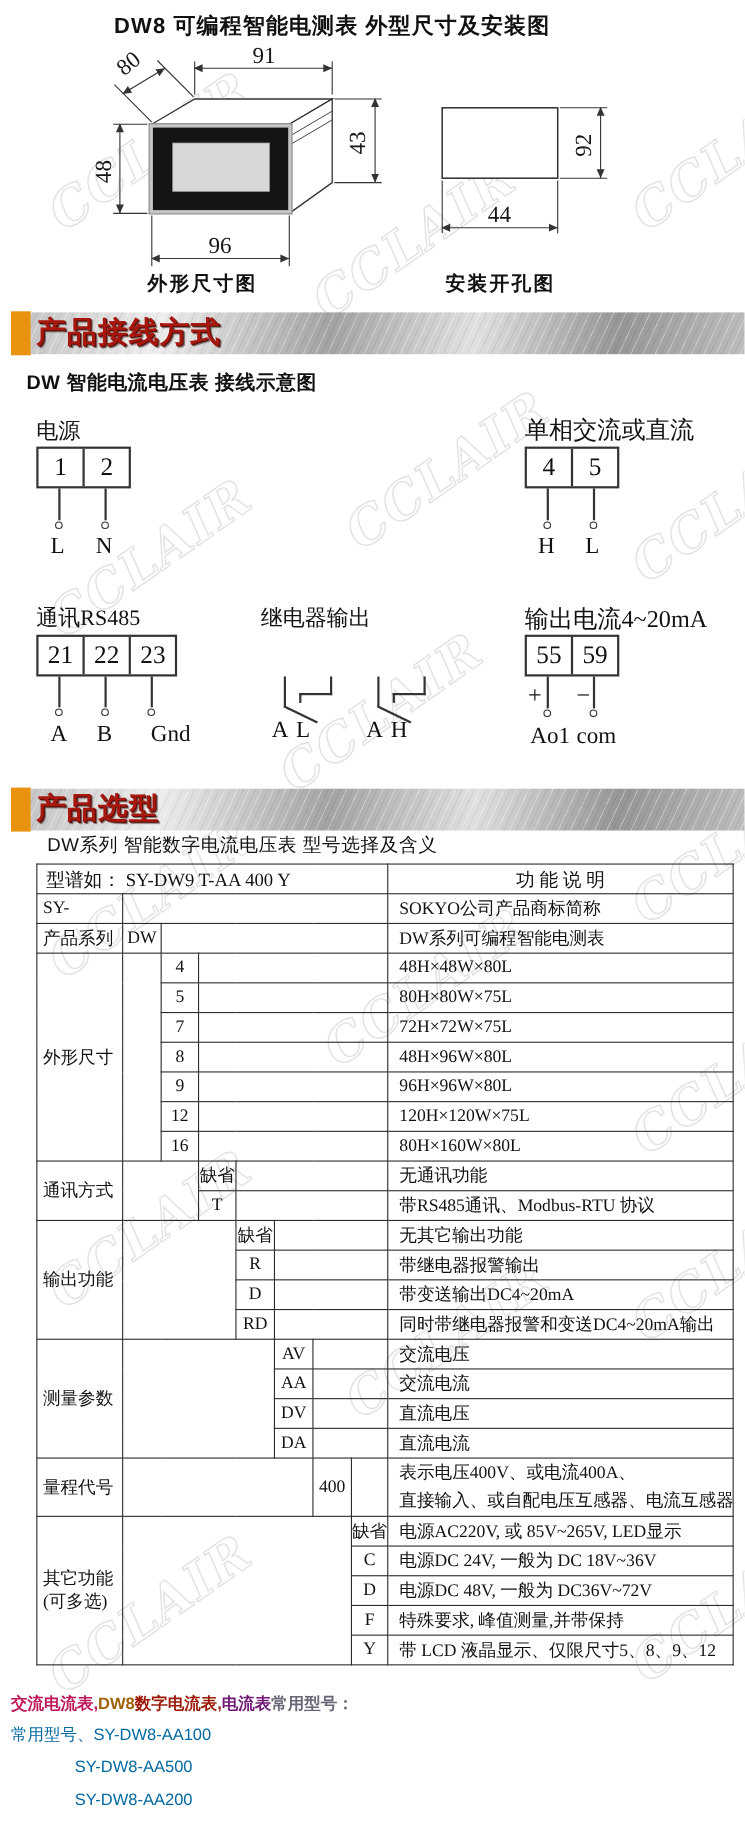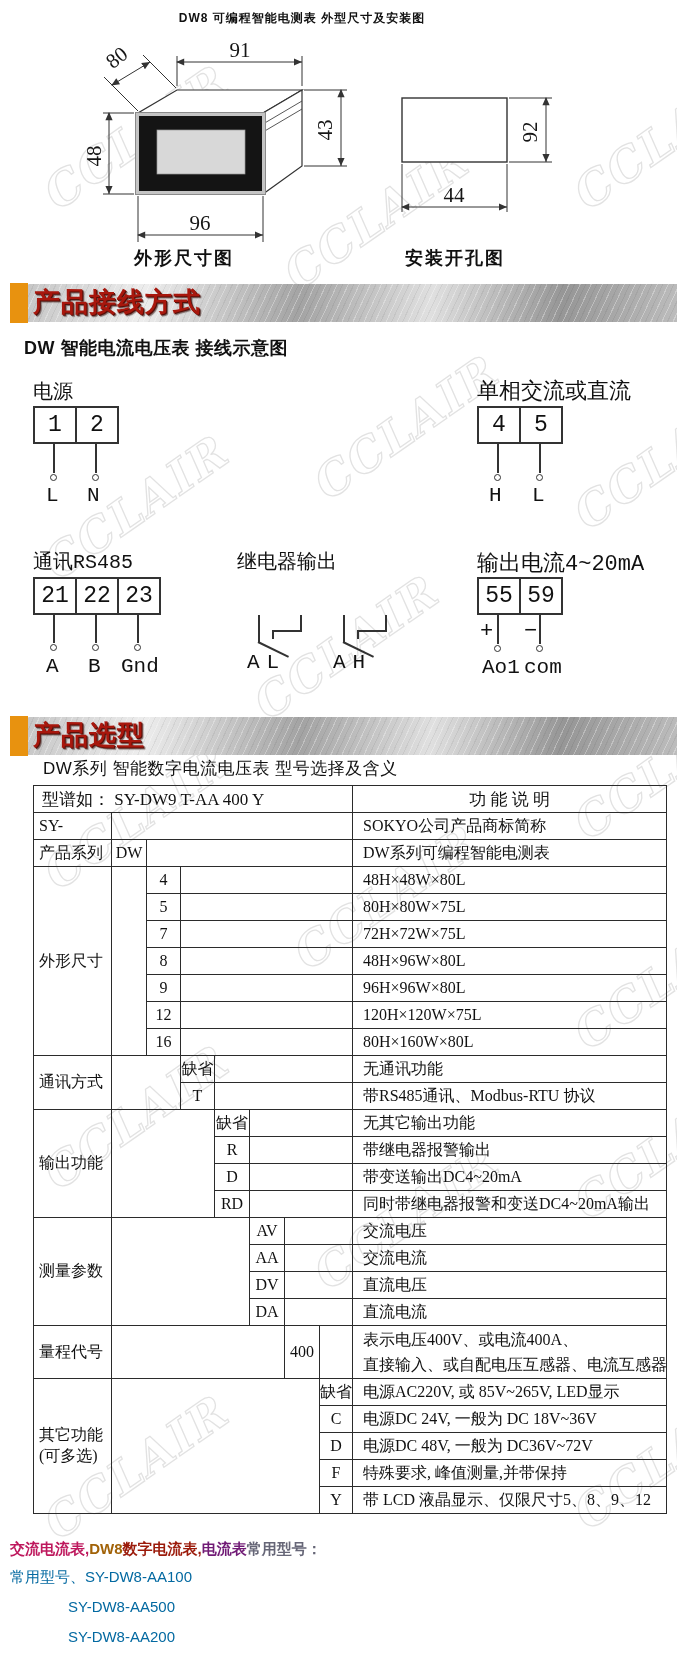--- a/index.html
+++ b/index.html
@@ -6,41 +6,41 @@
   body{width:677px;height:1655px;position:relative;background:#fff;
        font-family:"Liberation Sans",sans-serif;overflow:hidden;color:#111}
 
   
   .wm{position:absolute;font:italic 700 46px "DejaVu Serif",serif;color:transparent;
       -webkit-text-stroke:1.3px #d9d9d9;transform:rotate(-35deg);letter-spacing:2px;
       pointer-events:none;z-index:0;opacity:.75;white-space:nowrap}
 
   .layer{position:absolute;z-index:1}
 
-  .page-title{top:10px;left:0;width:604px;text-align:center;font-size:12px;font-weight:700;letter-spacing:1px}
+  .page-title{top:10px;left:0;width:604px;text-align:center;font-size:20px;font-weight:700;letter-spacing:1px}
 
   svg.drawings{left:0;top:36px}
   .dim-text{font-family:"Liberation Serif",serif;font-size:21px;fill:#161616}
   .fig-caption{font-size:18px;font-weight:700;letter-spacing:2px}
 
   
   .banner{left:0;width:677px;height:38px}
   .banner .accent{position:absolute;left:10px;top:-1px;width:18px;height:40px;background:#e8920f}
   .banner .bg{position:absolute;left:28px;right:0;top:0;bottom:0;
       background:linear-gradient(100deg,#c6c6c6,#ededed 18%,#a3a3a3 42%,#e0e0e0 62%,#969696 82%,#bdbdbd)}
   .banner .bg::after{content:"";position:absolute;inset:0;
       background:repeating-linear-gradient(115deg,rgba(255,255,255,.30) 0 1px,transparent 1px 5px,rgba(0,0,0,.06) 5px 6px,transparent 6px 10px)}
   .banner h2{position:absolute;left:33px;top:50%;transform:translateY(-54%);margin:0;
       font-size:27px;font-weight:900;color:#a8170d;letter-spacing:1px;
       text-shadow:1px 1px 0 #56100a,2px 2px 1px rgba(40,10,5,.55)}
 
   .wiring-heading{left:24px;top:336px;font-size:18px;font-weight:700;letter-spacing:.5px}
 
   
-  .wiring{left:0;top:376px;width:677px;height:312px;font-family:Liberation Mono, monospace}
+  .wiring{left:0;top:376px;width:677px;height:312px;font-family:Liberation Serif, serif}
   .wtitle{position:absolute;font-size:20px;white-space:nowrap}
   .wtitle.big{font-size:22px}
   .tbox{position:absolute;display:flex;border:2px solid #333;background:#fff}
   .tcell{width:40px;height:34px;border-left:2px solid #333;display:flex;align-items:center;
          justify-content:center;font-size:23px}
   .tcell:first-child{border-left:none}
   .stub{position:absolute;width:2px;background:#333}
   .hwire{position:absolute;height:2px;background:#333}
   .pin{position:absolute;width:7px;height:7px;border:1.5px solid #333;border-radius:50%;
        background:#fff;box-sizing:border-box}
@@ -192,21 +192,21 @@
     <div class="tcell">23</div>
   </div>
   <div class="stub" style="left:53px;top:239px;height:28px"></div>
   <div class="stub" style="left:95px;top:239px;height:28px"></div>
   <div class="stub" style="left:137px;top:239px;height:28px"></div>
   <div class="pin" style="left:50px;top:268px"></div>
   <div class="pin" style="left:92px;top:268px"></div>
   <div class="pin" style="left:134px;top:268px"></div>
   <div class="plabel" style="left:46px;top:279px">A</div>
   <div class="plabel" style="left:88px;top:279px">B</div>
-  <div class="plabel" style="left:121px;top:279px">Gnd</div>
+  <div class="plabel" style="left:137px;top:279px">Gnd</div>
 
   <div class="wtitle" style="left:237px;top:172px">继电器输出</div>
   <div class="stub" style="left:258px;top:239px;height:27px"></div>
   <div class="stub" style="left:300px;top:239px;height:17px"></div>
   <div class="hwire" style="left:272px;top:254px;width:30px"></div>
   <div class="stub" style="left:272px;top:254px;height:9px"></div>
   <div class="blade" style="left:258px;top:265px"></div>
   <div class="plabel spread" style="left:247px;top:275px">AL</div>
   <div class="stub" style="left:343px;top:239px;height:27px"></div>
   <div class="stub" style="left:385px;top:239px;height:17px"></div>

